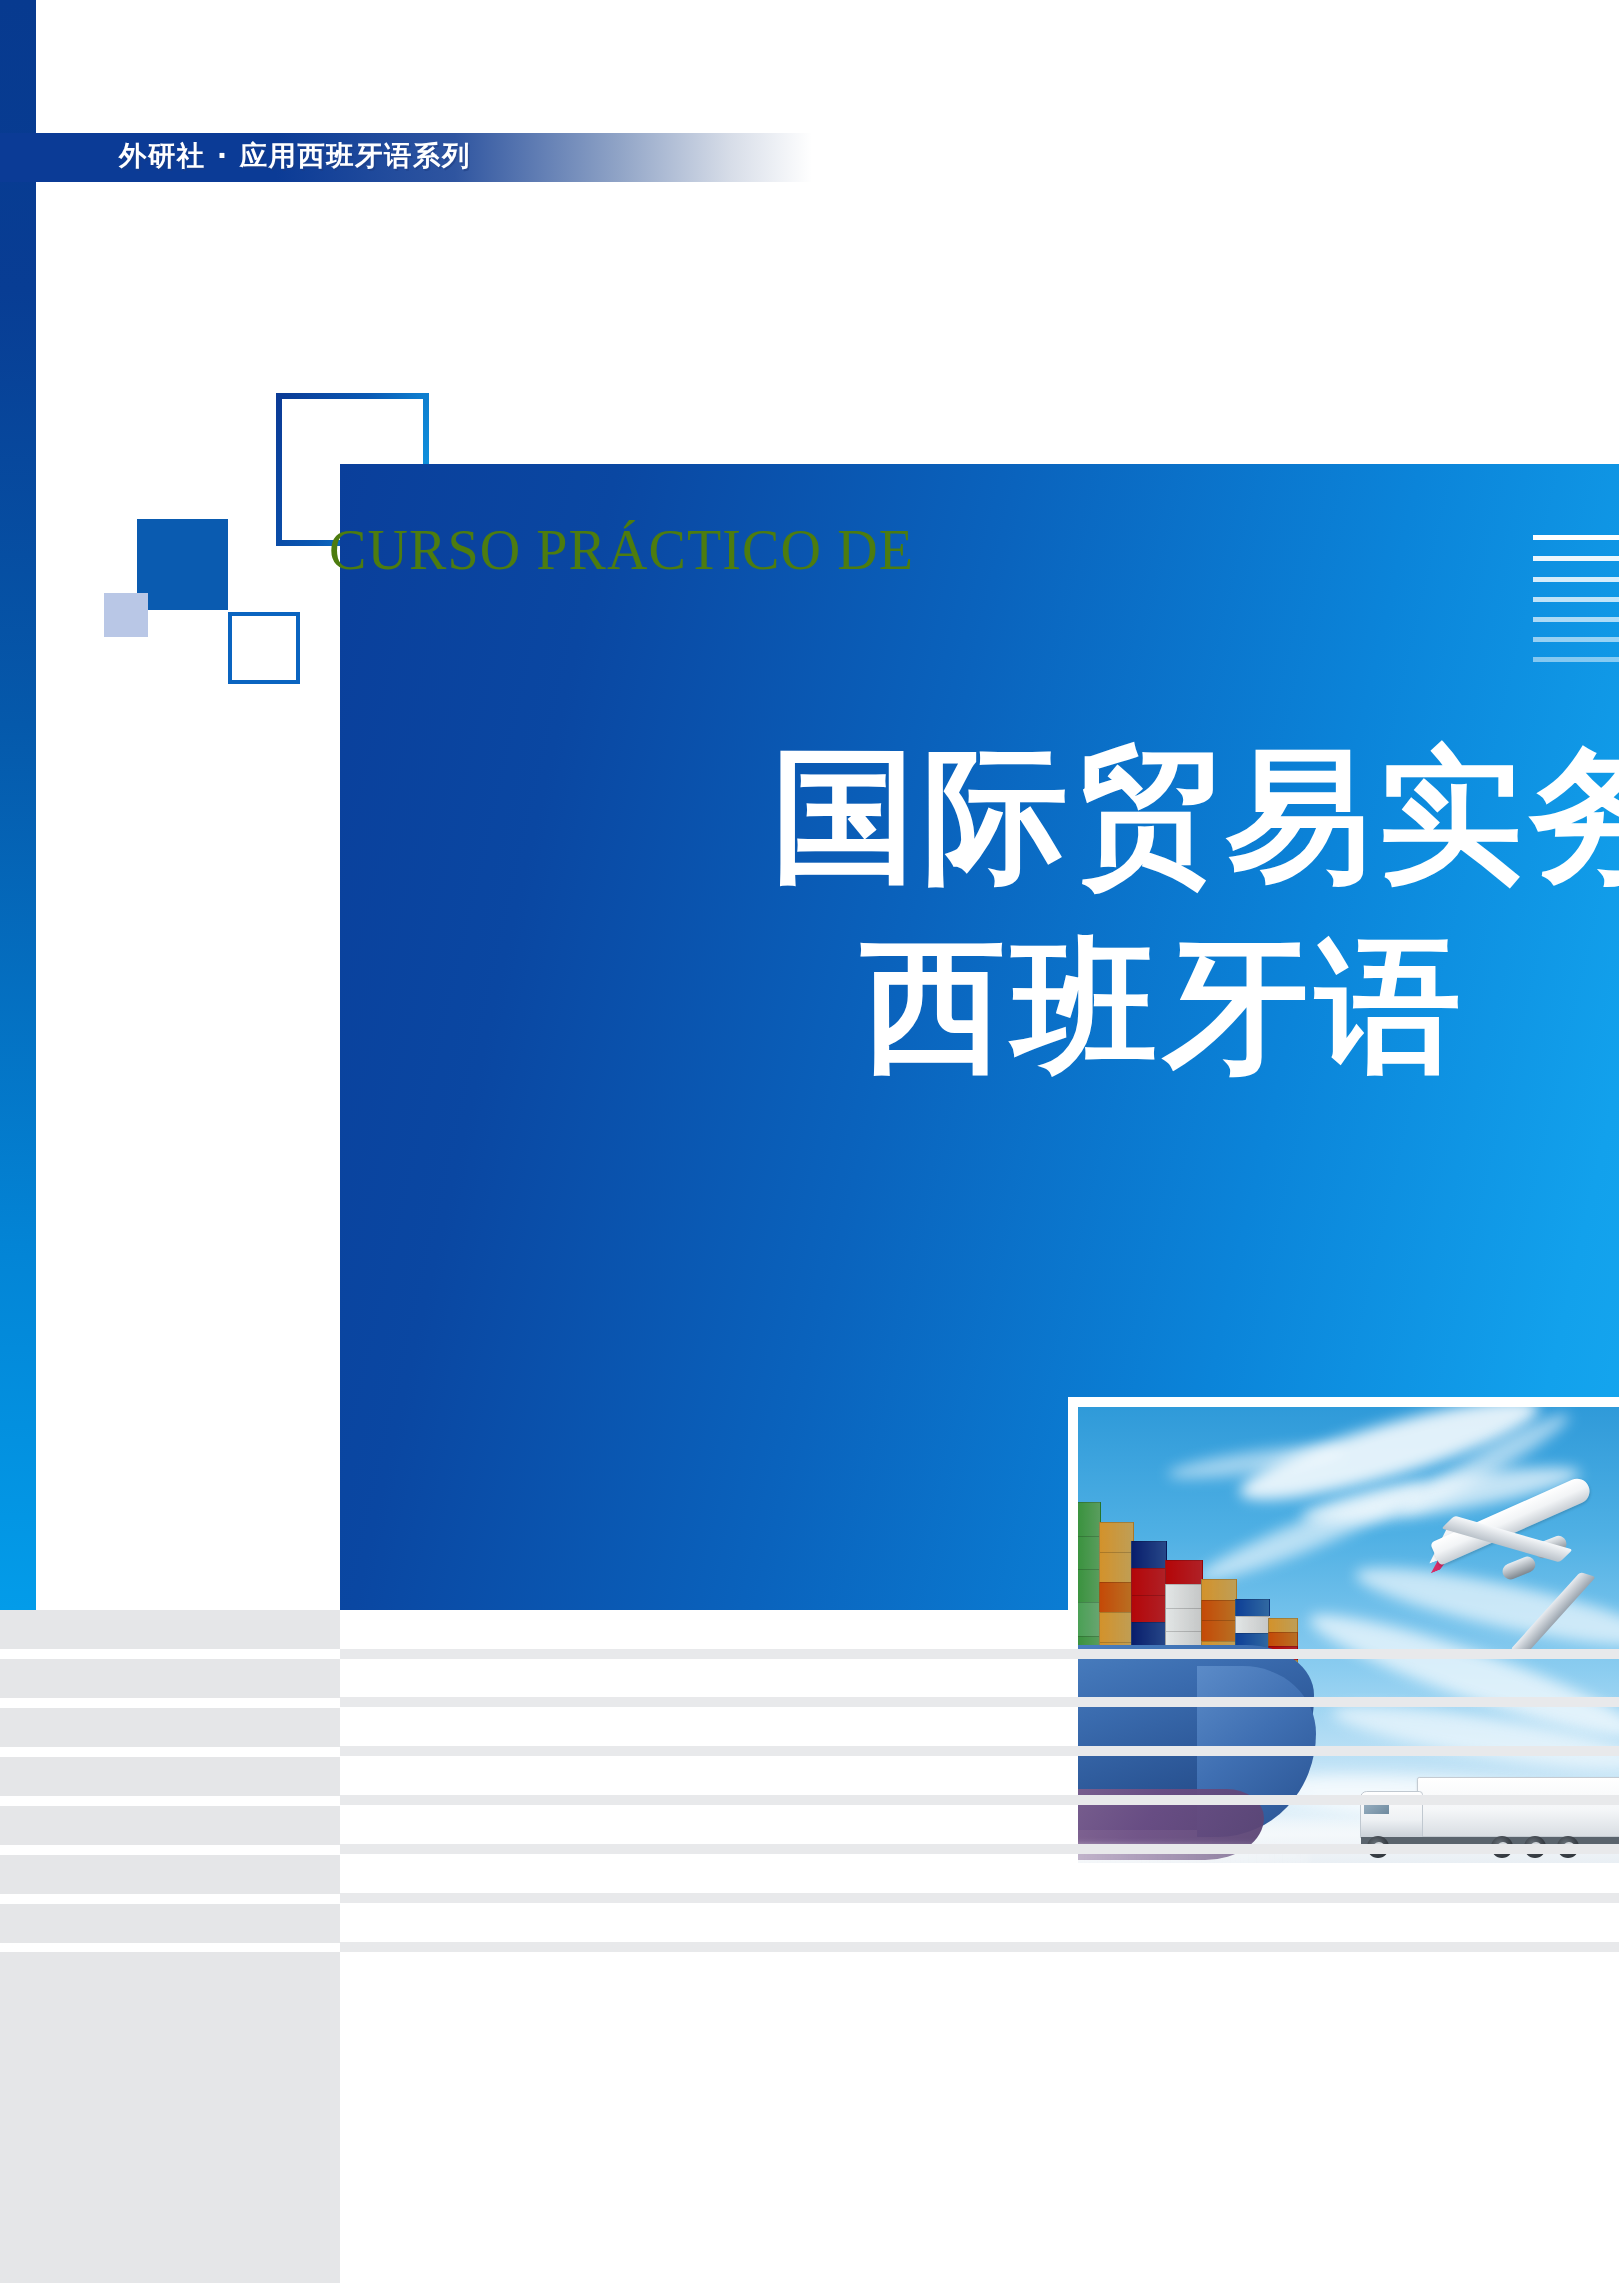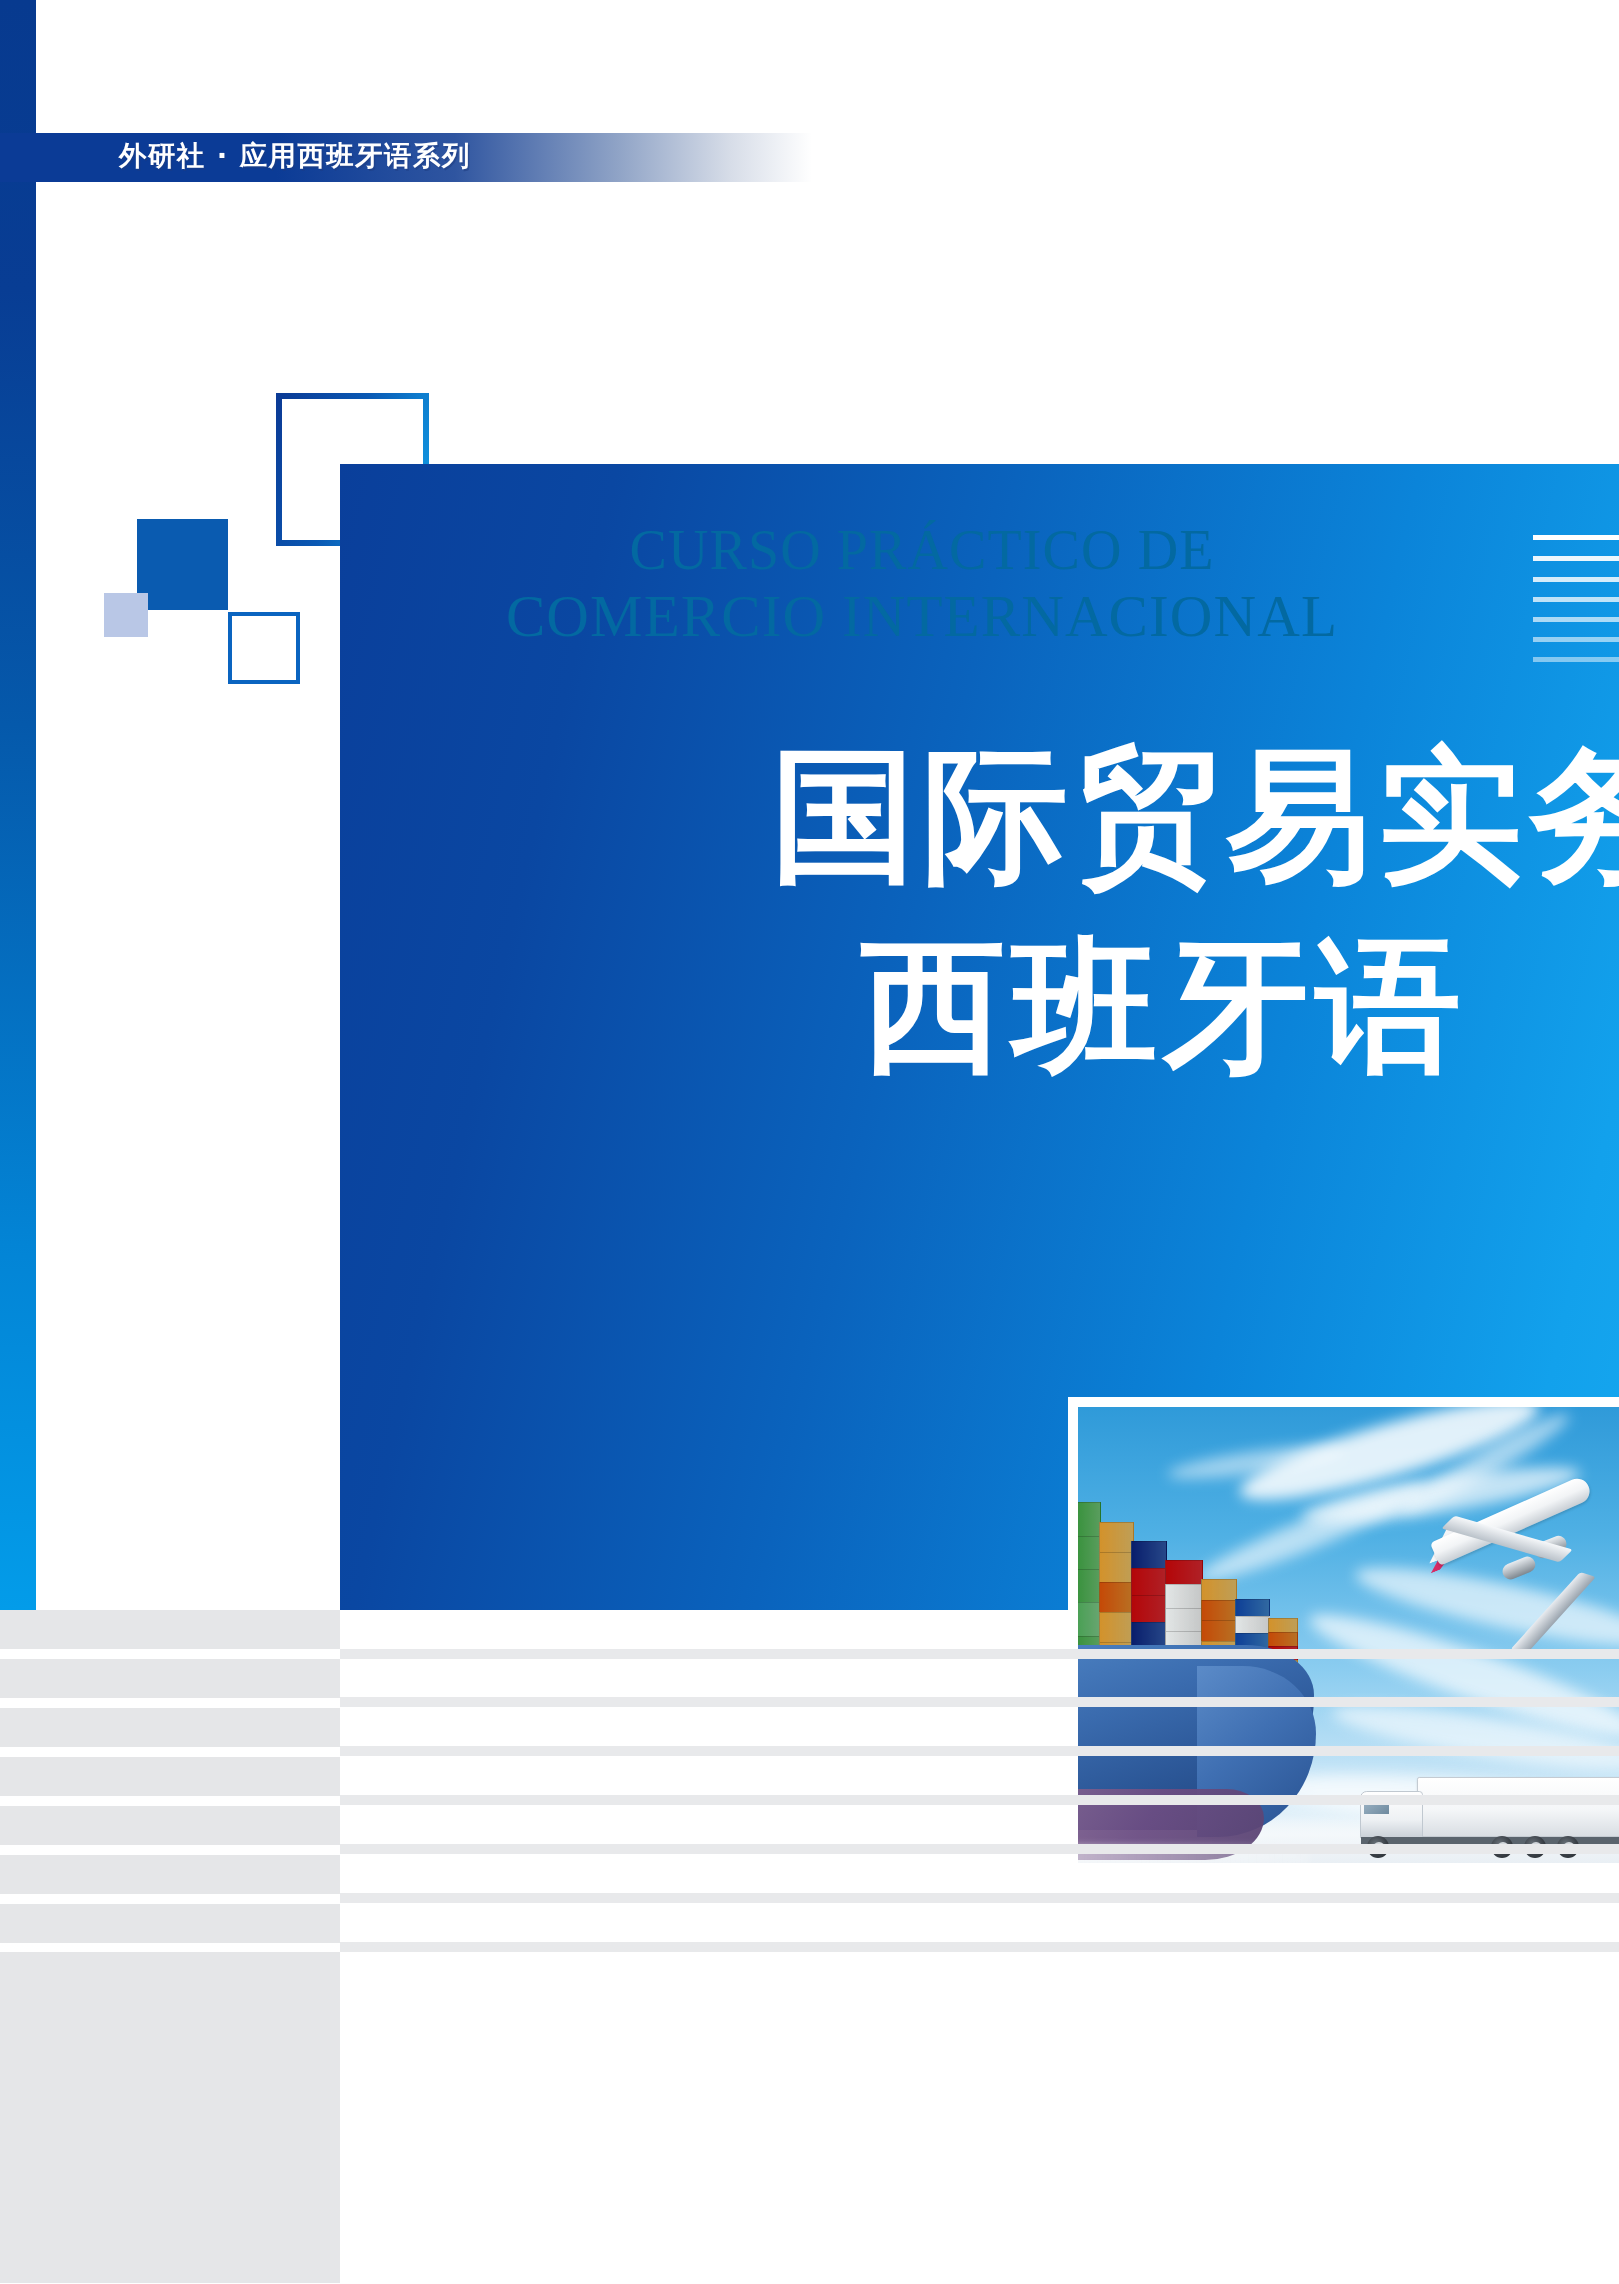--- a/index.html
+++ b/index.html
@@ -56,22 +56,22 @@
   
   .blue-panel{
     position:absolute;left:340px;top:464px;width:1280px;height:1146px;
     background:linear-gradient(103deg,#0a3f9b 0%,#0a47a2 18%,#0a63bd 44%,#0b84d9 70%,#12a1ec 92%,#16a7ef 100%);
     overflow:hidden;
   }
 
   
   .es-title{
     position:absolute;right:105px;top:519px;width:1186px;
-    text-align:center;
-    color:#0369a1;
+    text-align:left;
+    color:#4d7c0f;
     font-family:"Liberation Serif","DejaVu Serif",serif;
     font-weight:normal;
     font-size:56px;
     line-height:1.14;
     letter-spacing:1.1px;
     white-space:nowrap;
   }
   .es-title .l1{display:block;}
   .es-title .l2{display:block;font-size:59px;}
 
@@ -259,21 +259,20 @@
   <div class="sq sq-filled-mid"></div>
   <div class="sq sq-pale"></div>
   <div class="sq sq-outline-small"></div>
 
   <div class="blue-panel">
     
   </div>
 
   <div class="es-title">
     <span class="l1">CURSO PRÁCTICO DE</span>
-    <span class="l2">COMERCIO INTERNACIONAL</span>
   </div>
 
   <div class="rules" id="rules">
       <i style="top: 0px; opacity: 1;"></i>
       <i style="top: 21px; opacity: 0.92;"></i>
       <i style="top: 42px; opacity: 0.83;"></i>
       <i style="top: 62px; opacity: 0.74;"></i>
       <i style="top: 82px; opacity: 0.66;"></i>
       <i style="top: 102px; opacity: 0.57;"></i>
       <i style="top: 122px; opacity: 0.49;"></i>

